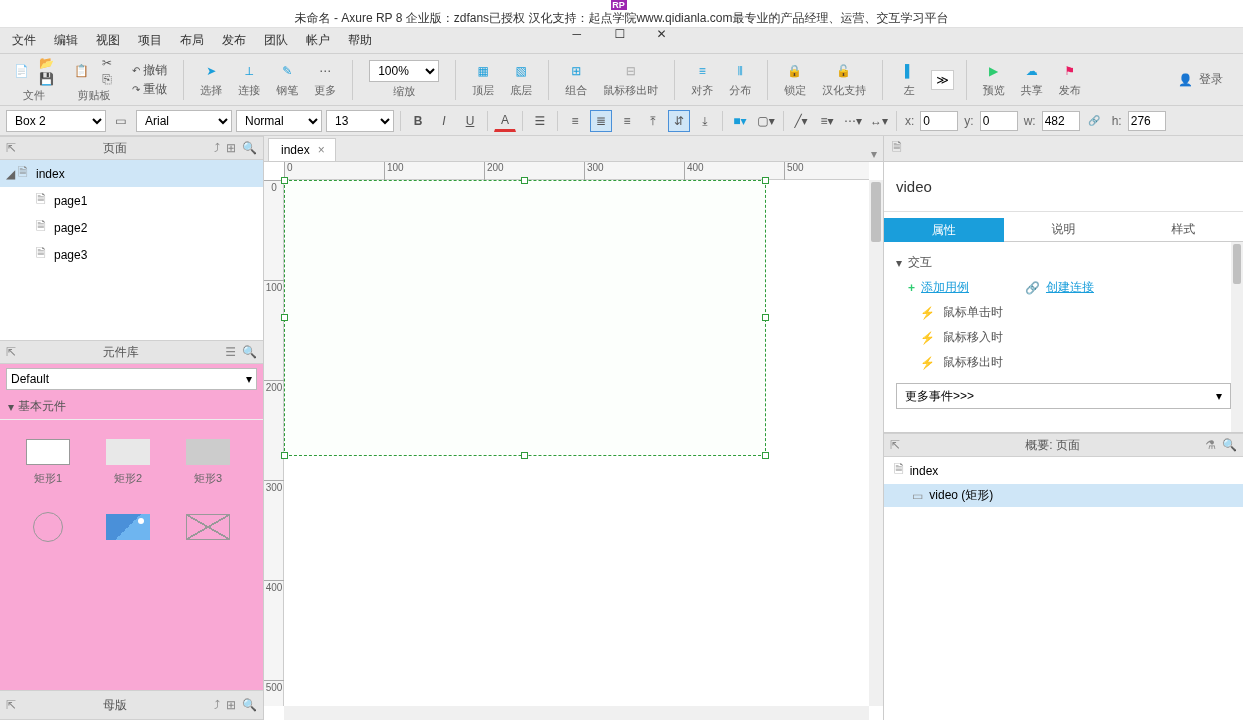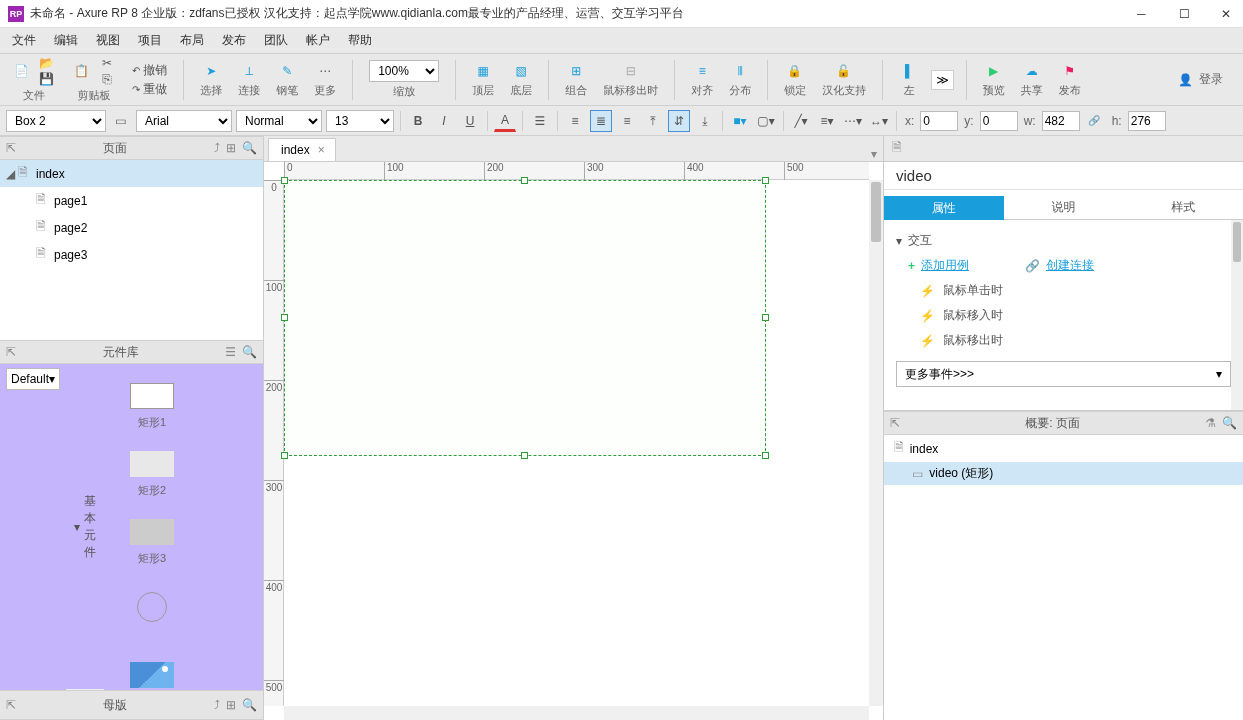--- a/index.html
+++ b/index.html
@@ -1,18 +1,18 @@
 <!DOCTYPE html>
 <html><head>
 <meta charset="utf-8">
 <style>
 * { margin: 0; padding: 0; box-sizing: border-box; font-family: "Microsoft YaHei", Arial, sans-serif; font-size: 12px; }
 body { background: #f5f5f5; width: 1243px; height: 720px; overflow: hidden; }
 
-.titlebar { height: 28px; background: #fff; display: flex; align-items: center; padding: 0 8px; border-bottom: 1px solid #e0e0e0; }
+.titlebar { height: 28px; background: #fff; display: flex; align-items: center; padding: 0 8px; border-bottom: 1px solid #e0e0e0; flex-direction: column; }
 .titlebar .app-icon { width: 16px; height: 16px; background: #9c27b0; margin-right: 6px; display:inline-flex; align-items:center; justify-content:center; color:#fff; font-size:9px; font-weight:bold;}
 .titlebar .title-text { flex: 1; color: #333; }
 .titlebar .win-controls { display: flex; gap: 28px; }
 .titlebar .win-btn { width: 14px; height: 14px; cursor: pointer; color:#333;}
 
 .menubar { height: 26px; background: #e9e9e9; display: flex; align-items: center; padding: 0 4px; gap: 2px; border-bottom: 1px solid #d0d0d0;}
 .menubar .menu-item { padding: 4px 8px; cursor: pointer; color:#333;}
 
 .toolbar { height: 52px; background: #e9e9e9; display: flex; align-items: center; padding: 0 8px; gap: 8px; border-bottom: 1px solid #d0d0d0;}
 .tool-group { display: flex; flex-direction: column; align-items: center; gap: 2px; padding: 0 4px; }
@@ -43,21 +43,21 @@
 .panel-header .actions { display: flex; gap: 6px; color:#888;}
 .panel-header .actions span{cursor:pointer;}
 
 .pages-panel { height: 180px; background:#fff; overflow:auto;}
 .tree-item { display: flex; align-items: center; padding: 3px 6px; cursor:pointer;}
 .tree-item.selected { background: #cfe6f7; }
 .tree-item .arrow { width: 12px; color:#666;}
 .tree-item .page-icon { width: 14px; margin-right: 4px; color:#888;}
 .tree-item.child { padding-left: 36px; }
 
-.lib-panel { flex:1; display:flex; flex-direction:row; background:#c4b5fd; min-height:0;}
+.lib-panel { flex:1; display:flex; flex-direction:column; background:#f9a8d4; min-height:0;}
 .lib-select { margin:4px 6px; height:22px; border:1px solid #bbb; background:#fff; padding:0 4px; display:flex; align-items:center;}
 .lib-section-hdr { padding:4px 8px; color:#555; display:flex; align-items:center; gap:4px; border-bottom:1px solid #eee;}
 .lib-items { display:flex; flex-wrap:wrap; padding:8px; gap:0; overflow:auto;}
 .lib-item { width:80px; height:68px; display:flex; flex-direction:column; align-items:center; justify-content:center; gap:6px; cursor:pointer;}
 .lib-item .shape { width:44px; height:26px; }
 .lib-item .lbl { font-size:11px; color:#666;}
 .shape.rect-outline { border:1px solid #999; background:#fff;}
 .shape.rect-light { background:#e8e8e8;}
 .shape.rect-dark { background:#ccc;}
 .shape.circle { border:1px solid #999; border-radius:50%; width:30px; height:30px;}
@@ -81,21 +81,21 @@
 .canvas { position:absolute; top:18px; left:20px; right:14px; bottom:14px; background:#fff;}
 .selection { position:absolute; border:1px dashed #2e9c3a; background:rgba(200,255,200,0.06);}
 .handle { position:absolute; width:7px; height:7px; background:#fff; border:1px solid #2e9c3a;}
 .scroll-v { position:absolute; right:0; top:18px; width:14px; bottom:14px; background:#f0f0f0;}
 .scroll-v .thumb{ background:#c0c0c0; width:10px; margin:2px; height:60px; border-radius:2px;}
 .scroll-h { position:absolute; bottom:0; left:20px; right:14px; height:14px; background:#f0f0f0;}
 
 .right-col { width: 360px; background:#f5f5f5; display:flex; flex-direction:column; border-left:1px solid #ccc;}
 .inspect-hdr { height:26px; display:flex; align-items:center; padding:0 8px; background:#e9e9e9; border-bottom:1px solid #ccc;}
 .inspect-hdr .title{flex:1; text-align:center; color:#555;}
-.element-name { padding:5px 12px; font-size:15px; color:#333; background:#fff; border-bottom:1px solid #e0e0e0;}
+.element-name { padding:16px 12px; font-size:15px; color:#333; background:#fff; border-bottom:1px solid #e0e0e0;}
 .prop-tabs { display:flex; height:30px; background:#fff;}
 .prop-tab { flex:1; display:flex; align-items:center; justify-content:center; cursor:pointer; border-bottom:1px solid #ccc; color:#555;margin-top:6px;}
 .prop-tab.active { background:#1a9edb; color:#fff; border-bottom:none;}
 .prop-body { background:#fff; padding:8px 0; position:relative;}
 .section-label { padding:4px 12px; color:#555; display:flex; align-items:center; gap:6px;}
 .action-row { padding:4px 12px 4px 24px; display:flex; align-items:center; gap:6px; color:#1a9edb; cursor:pointer;}
 .event-row { padding:4px 12px 4px 36px; display:flex; align-items:center; gap:8px; color:#555;}
 .event-row .ev-icon{color:#2e9c3a;}
 .more-events-select { margin:8px 12px; height:26px; border:1px solid #bbb; display:flex; align-items:center; padding:0 8px; background:#fff; justify-content:space-between; cursor:pointer;}
 .right-scroll { position:absolute; right:0; top:0; bottom:0; width:12px; background:#f0f0f0;}

